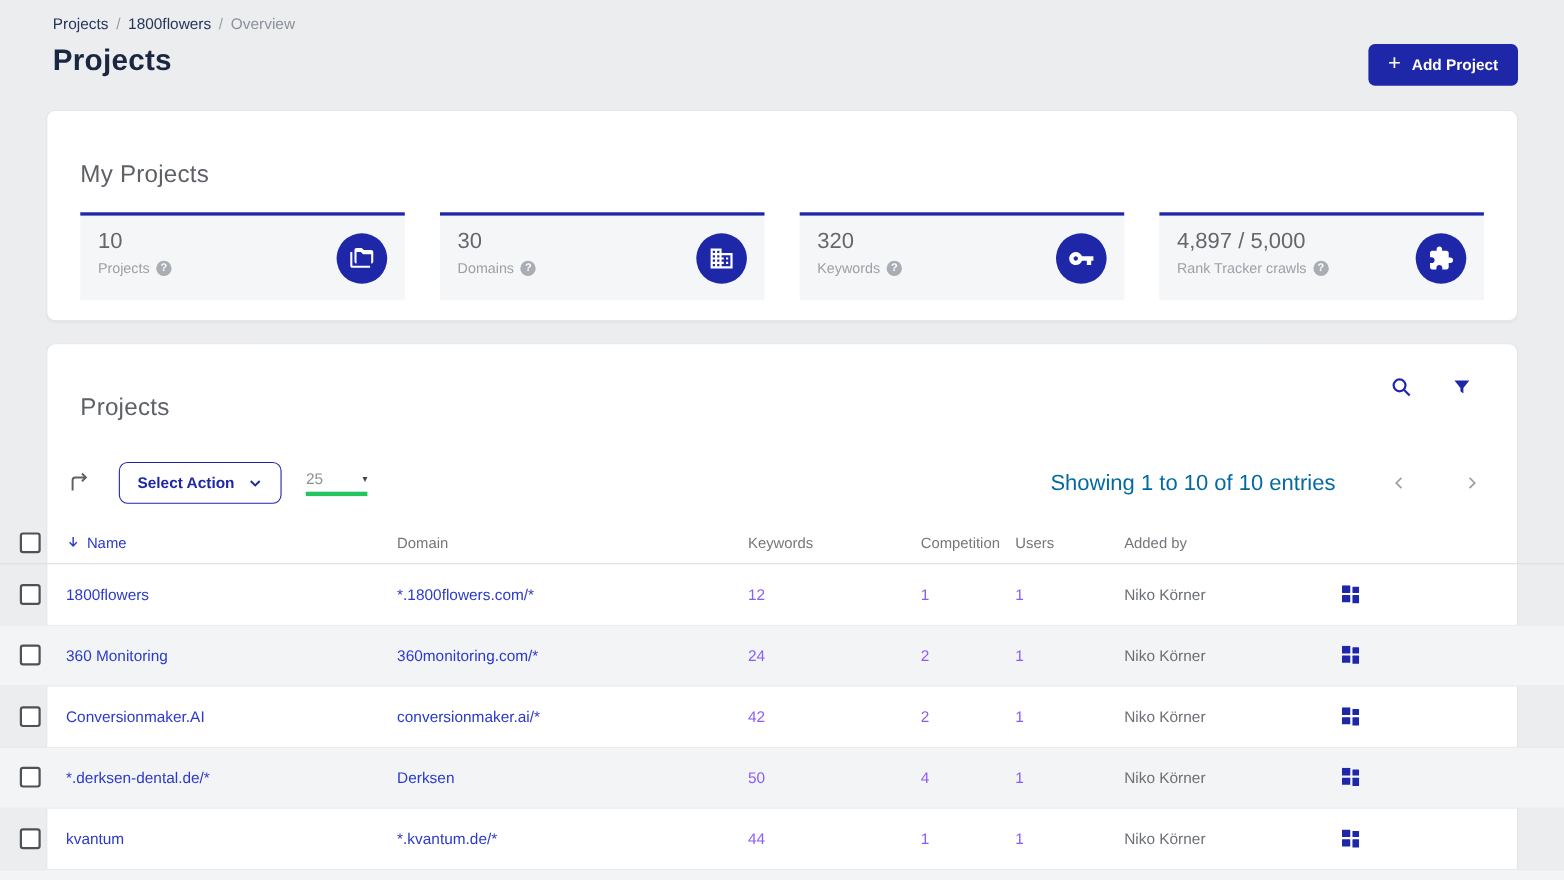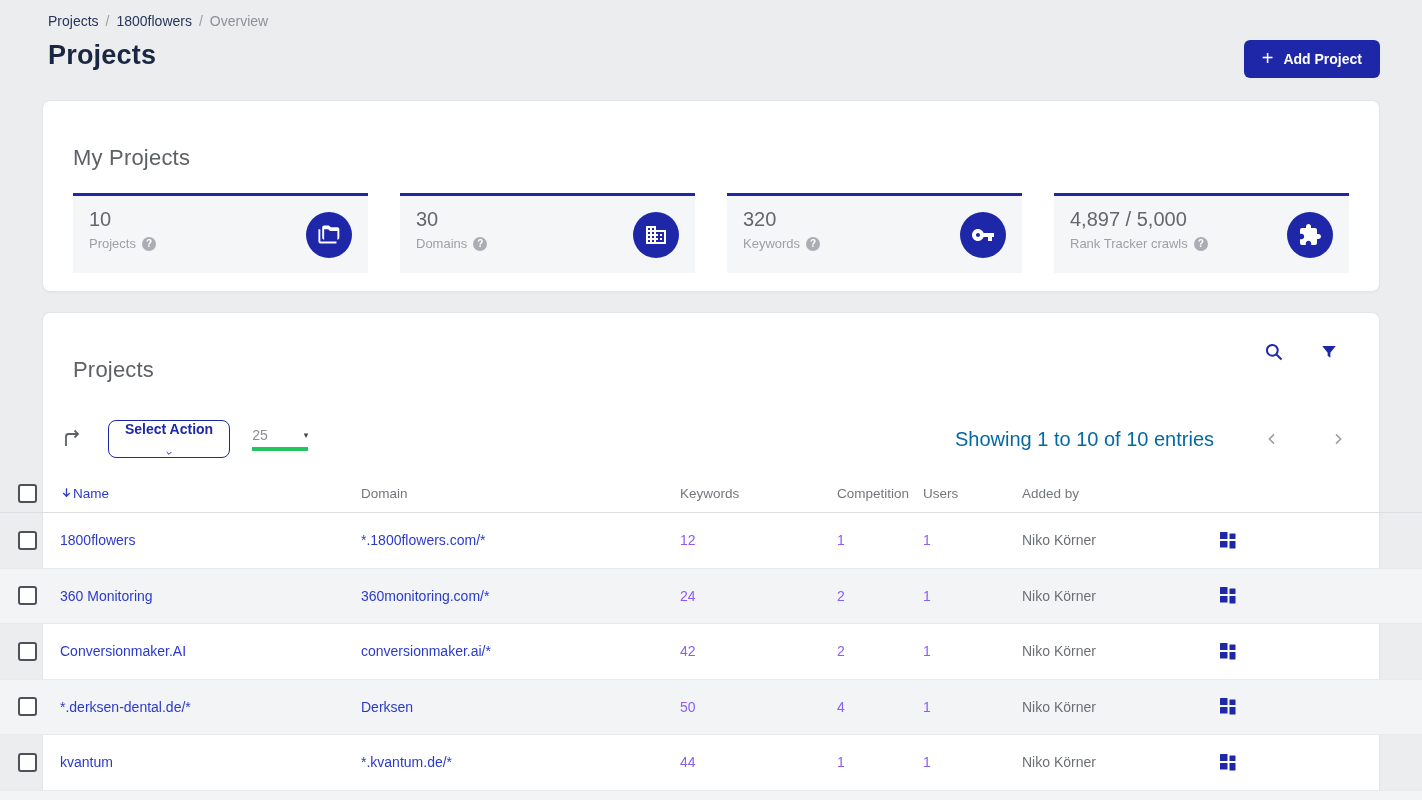--- a/index.html
+++ b/index.html
@@ -76,21 +76,20 @@
     position:absolute; top:420px; left:60px; right:74px;
     display:flex; align-items:center; height:38px;
   }
   .export-icon { margin-right:24px; cursor:pointer; display:flex; }
   .select-action-btn {
     height:38px; padding:0 16px;
     background:#fff; border:1px solid #1e27a8; border-radius:8px;
     color:#1e27a8; font-size:14px; font-weight:600;
     display:flex; align-items:center; gap:12px; cursor:pointer;
     font-family:inherit;
-    flex-direction:column;
   }
   .page-size {
     margin-left:22px; width:56px;
     border-bottom:4px solid #22c55e;
     font-size:14px; color:#8b9095; padding-bottom:4px;
     display:flex; justify-content:space-between; align-items:center; cursor:pointer;
   }
   .page-size .tri { font-size:9px; color:#444; }
   .toolbar-spacer { flex:1; }
   .showing-text { font-size:20px; color:#0369a1; margin-right:50px; }
@@ -98,21 +97,21 @@
   .pager svg { cursor:pointer; }
 
   .table { position:absolute; top:476px; left:0; right:0; }
   .trow {
     display:grid;
     grid-template-columns:42px 301px 319px 157px 86px 99px 198px 1fr;
     align-items:center;
     padding-left:18px;
   }
   .thead { height:34px; font-size:13.5px; color:#73777c; }
-  .thead .col-name { color:#2b3acb; display:flex; align-items:flex-start; font-weight:400; cursor:pointer; }
+  .thead .col-name { color:#2b3acb; display:flex; align-items:flex-start; gap:6px; font-weight:400; cursor:pointer; }
   .thead-border { border-bottom:1px solid #dcdee1; margin-top:2px; }
   .tbody .trow { height:55.5px; font-size:14px; border-bottom:1px solid #e9eaec; }
   .tbody .trow:nth-child(even) { background:#f3f4f5; }
   .cell-link { color:#2b3acb; cursor:pointer; }
   .cell-num { color:#8b5cf6; }
   .cell-gray { color:#6c7075; }
   .checkbox {
     width:19px; height:19px; background:#fff;
     border:2px solid #4d5258; border-radius:3px; cursor:pointer;
   }

